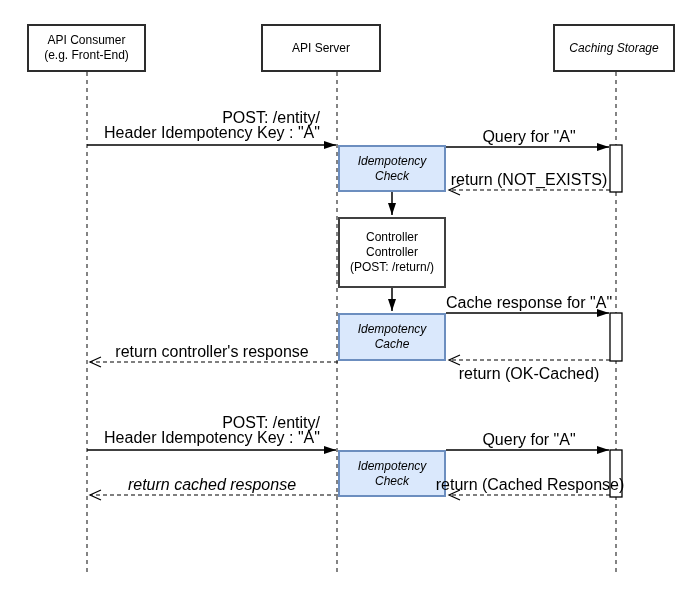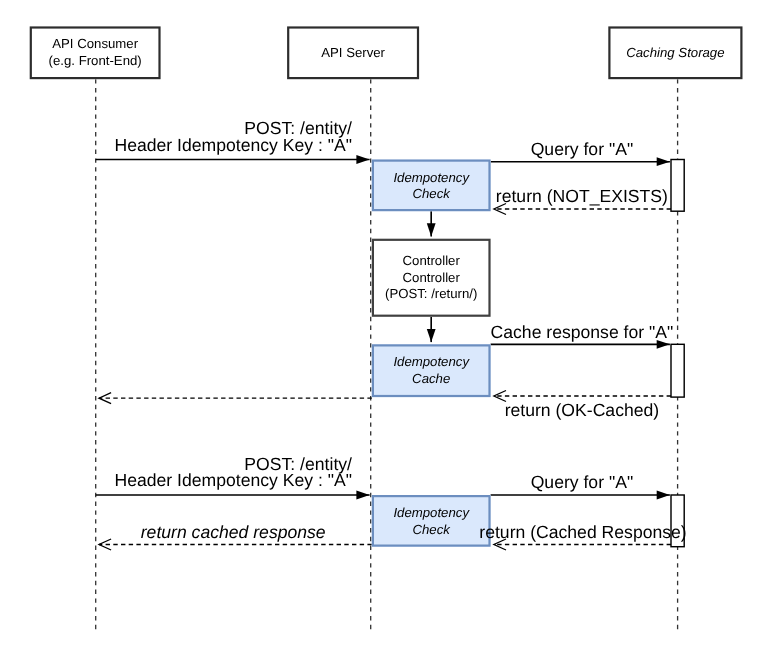--- a/index.html
+++ b/index.html
@@ -95,20 +95,21 @@
   </div>
 
   <div class="msg" style="left:212px;top:110px;">
     <div>POST: /entity/</div>
     <div>Header Idempotency Key : "A"</div>
   </div>
   <div class="msg" style="left:529px;top:129px;">Query for "A"</div>
   <div class="msg" style="left:529px;top:172px;">return (NOT_EXISTS)</div>
   <div class="msg" style="left:529px;top:295px;">Cache response for "A"</div>
   <div class="msg" style="left:529px;top:342px;margin-top:24px;">return (OK-Cached)</div>
+  <div class="msg" style="left:212px;top:344px;">return controller's response</div>
   <div class="msg" style="left:212px;top:415px;">
     <div>POST: /entity/</div>
     <div>Header Idempotency Key : "A"</div>
   </div>
   <div class="msg" style="left:529px;top:432px;">Query for "A"</div>
   <div class="msg" style="left:530px;top:477px;">return (Cached Response)</div>
   <div class="msg" style="left:212px;top:477px;font-style:italic;">return cached response</div>
 
 </div>
 

